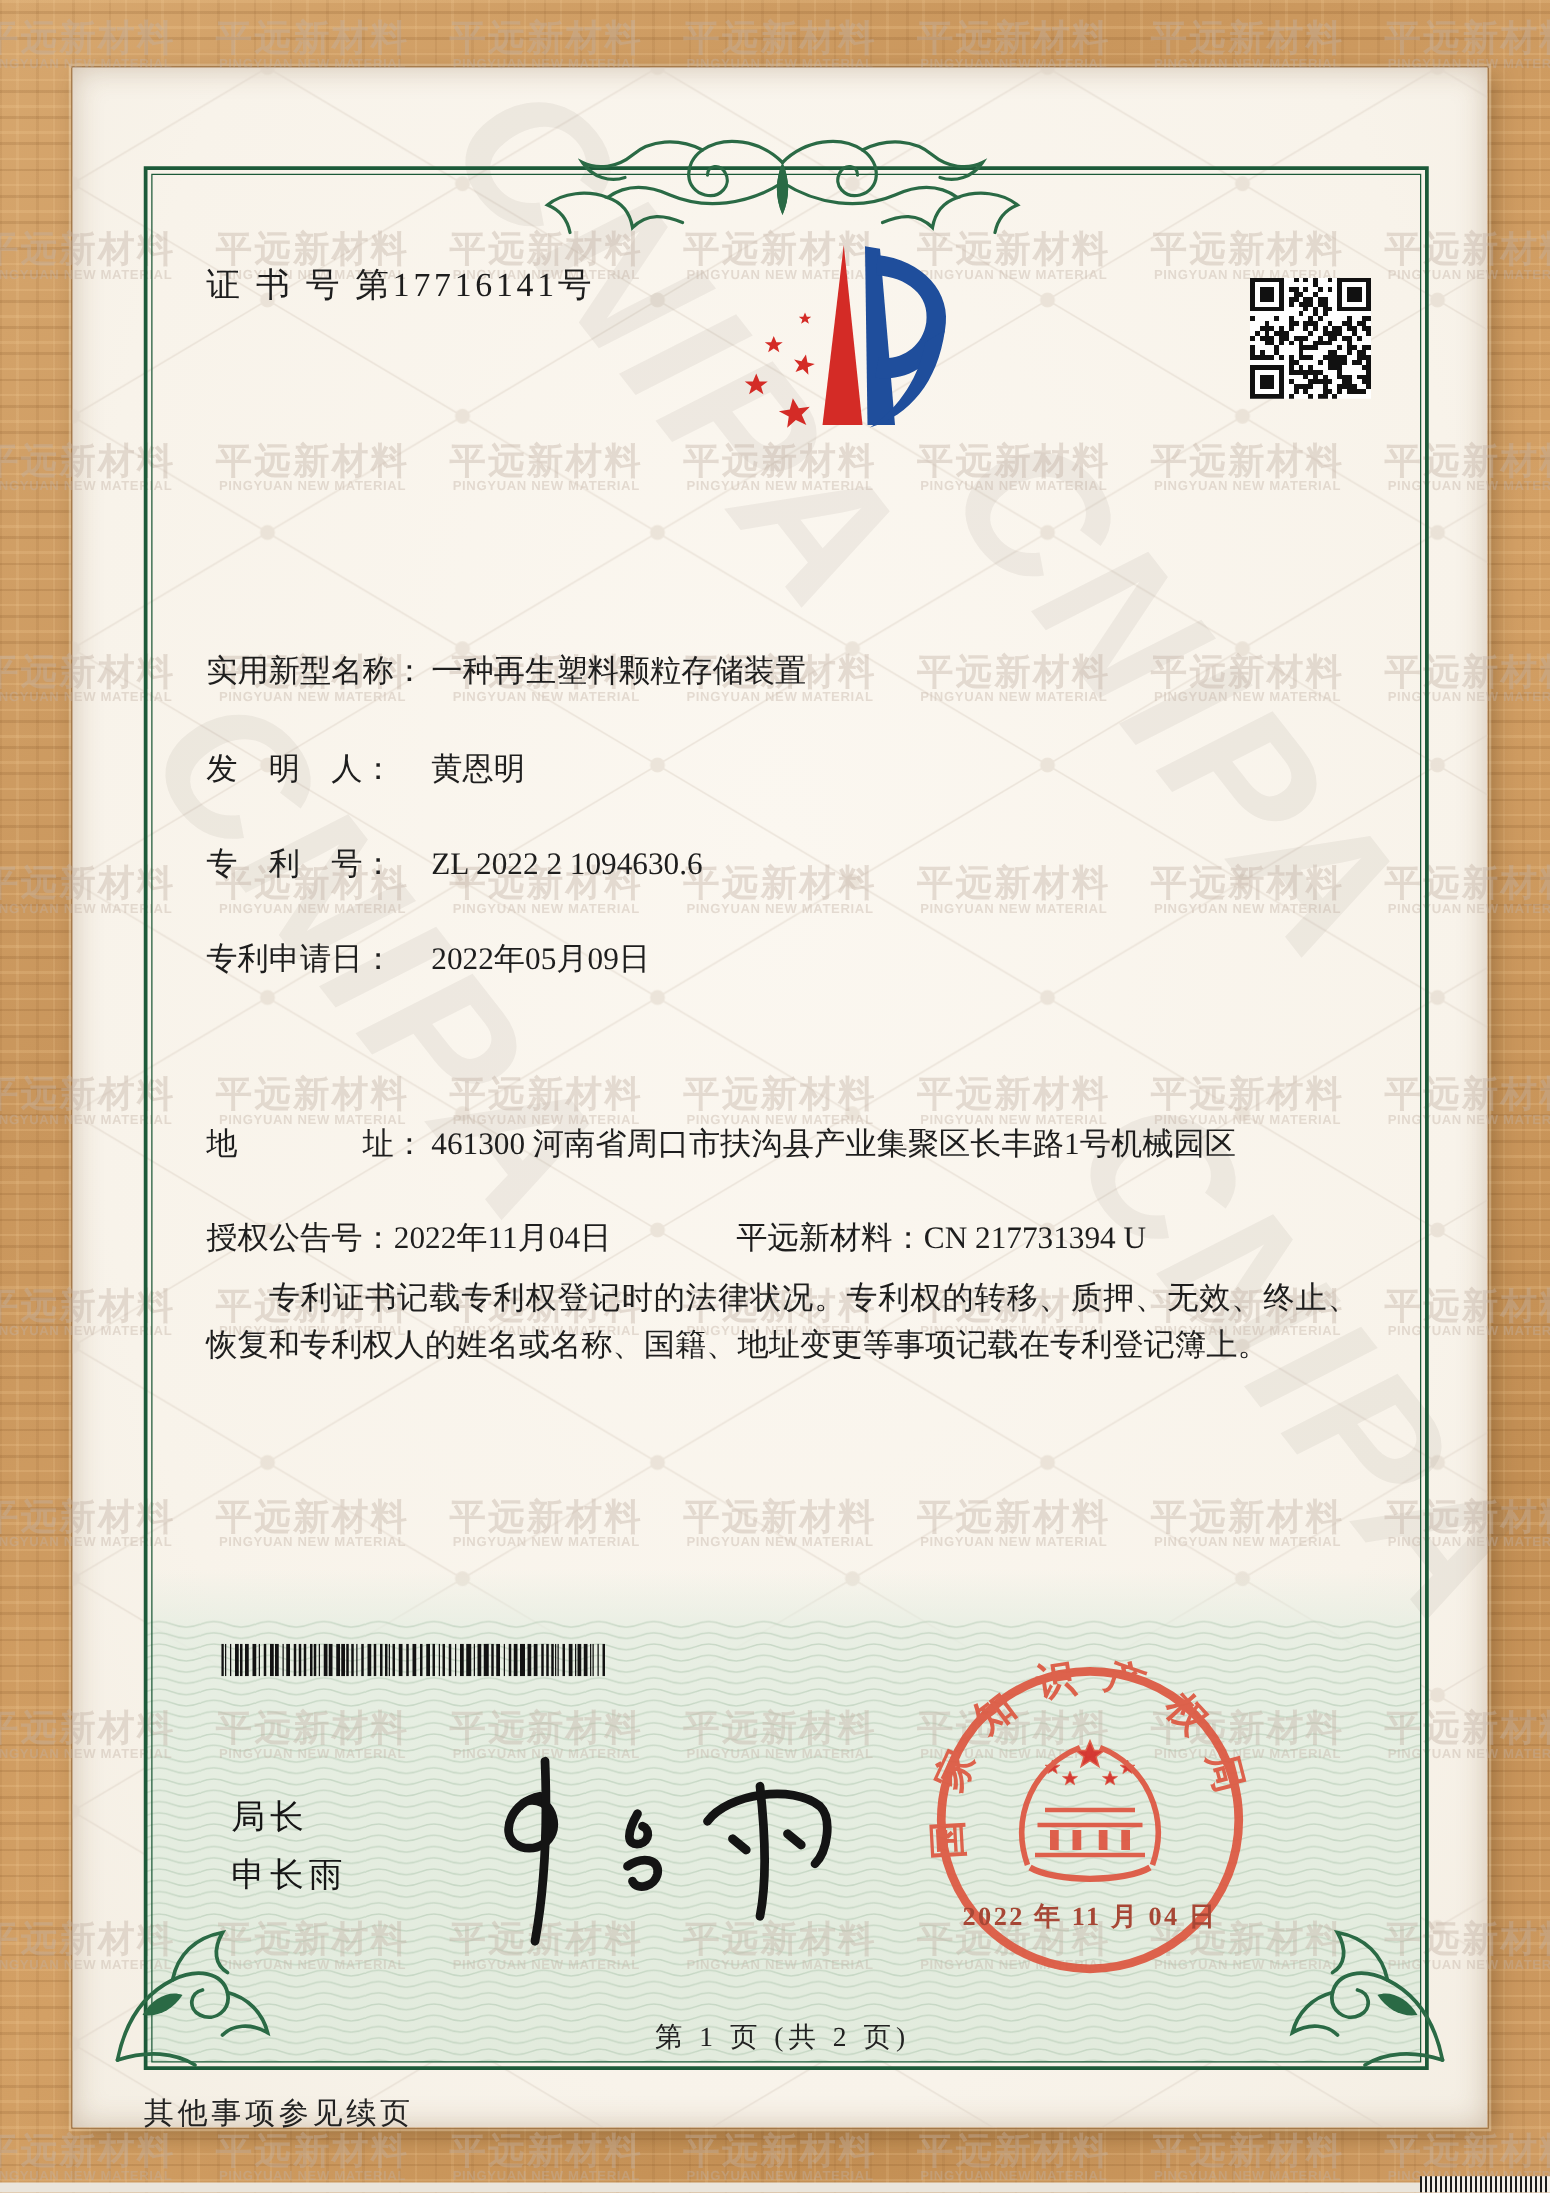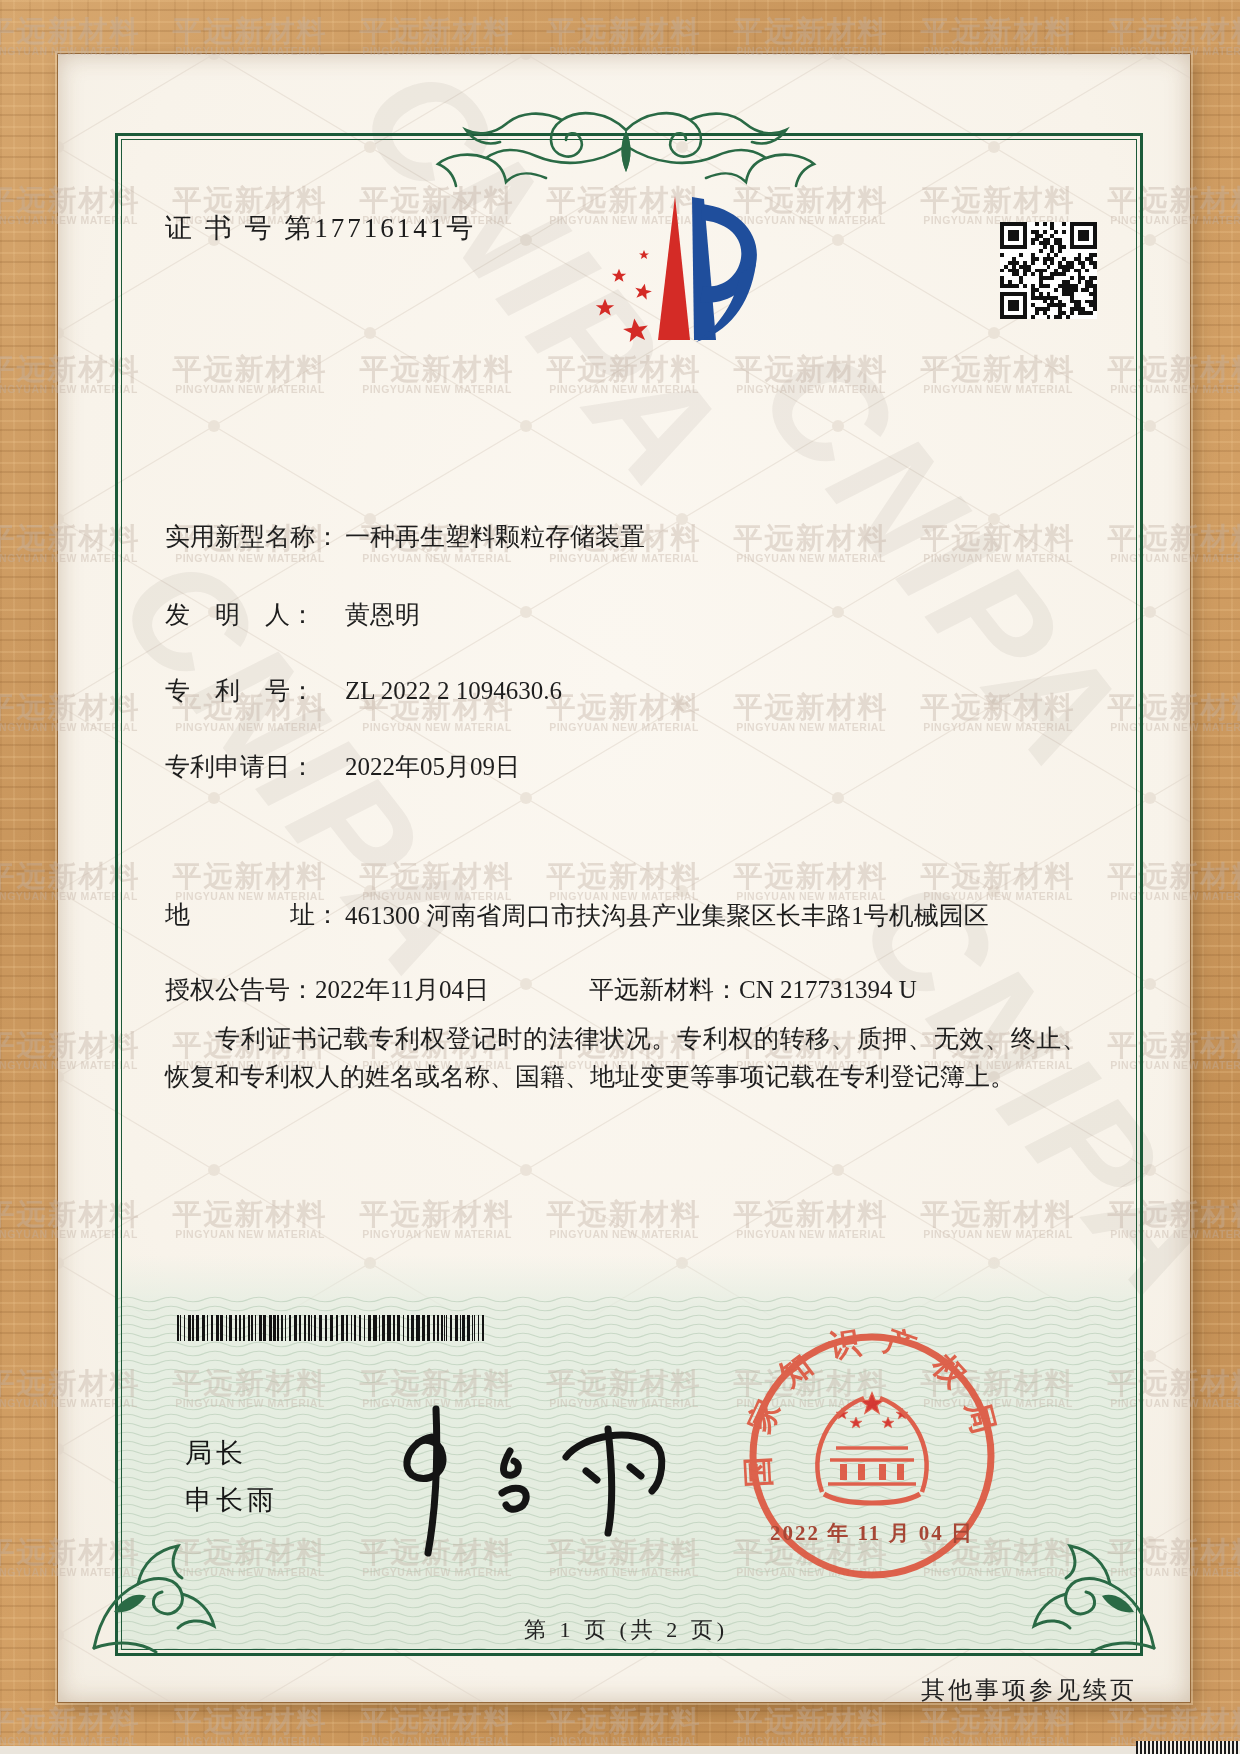--- a/index.html
+++ b/index.html
@@ -47,21 +47,21 @@
   .row-flex .val{width:648px;line-height:1.42}
   .grant .g2{margin-left:100px}
   .paras{position:absolute;left:107px;top:966px;width:922px;z-index:5;font-size:25px;line-height:1.5;
          color:#1e1e1e;text-align:justify}
   .paras p{margin:0;text-indent:2em}
   .barcode{position:absolute;left:119px;top:1261px;z-index:5}
   .signer{position:absolute;left:127px;z-index:5;font-size:27px;color:#161616;letter-spacing:4px}
   .signature{position:absolute;left:322px;top:1341px;z-index:5}
   .seal{position:absolute;left:684px;top:1272px;z-index:6;opacity:.92}
   .pageinfo{position:absolute;left:57px;top:1561px;width:1022px;z-index:5;text-align:center;font-size:22px;color:#222;letter-spacing:4px}
-  .note{position:absolute;left:57px;top:1620px;width:1022px;z-index:5;text-align:right;font-size:24px;color:#222;letter-spacing:3px}
+  .note{position:absolute;left:57px;top:1620px;width:1022px;z-index:5;text-align:left;font-size:24px;color:#222;letter-spacing:3px}
   .bottom-strip{position:absolute;left:0;top:1746px;width:1240px;height:8px;background:#eae5dc;z-index:4}
   .mini-barcode{position:absolute;left:1136px;top:1741px;width:104px;height:13px;z-index:5;
     background:repeating-linear-gradient(90deg,#1b1b1b 0 2px,#f3efe8 2px 4px)}
 </style>
 </head>
 <body>
 
 <div class="paper">
 
   <svg class="lattice" width="1132" height="1648" opacity="0.5">

